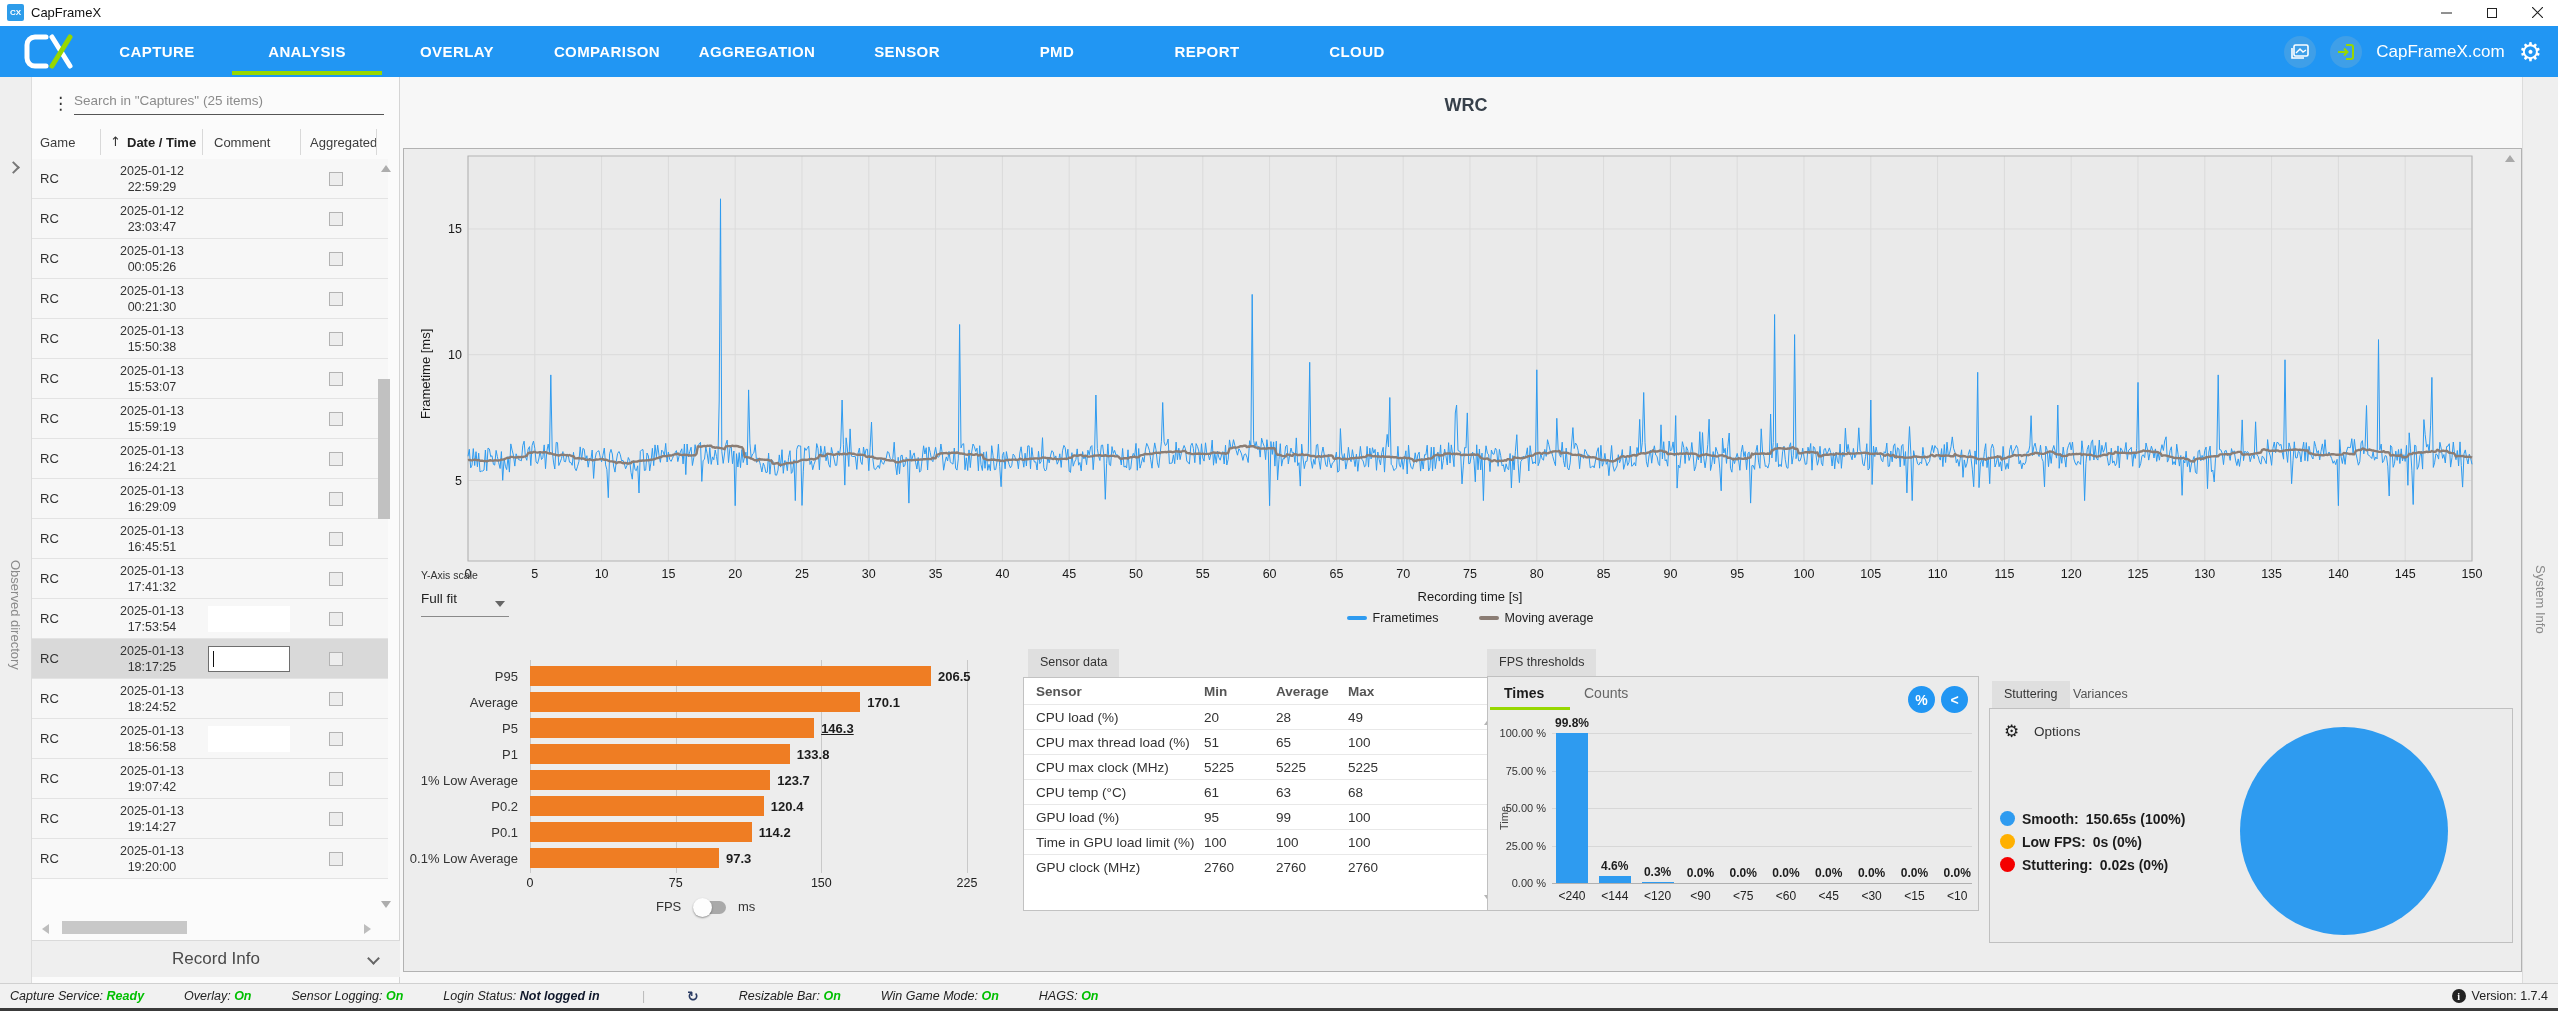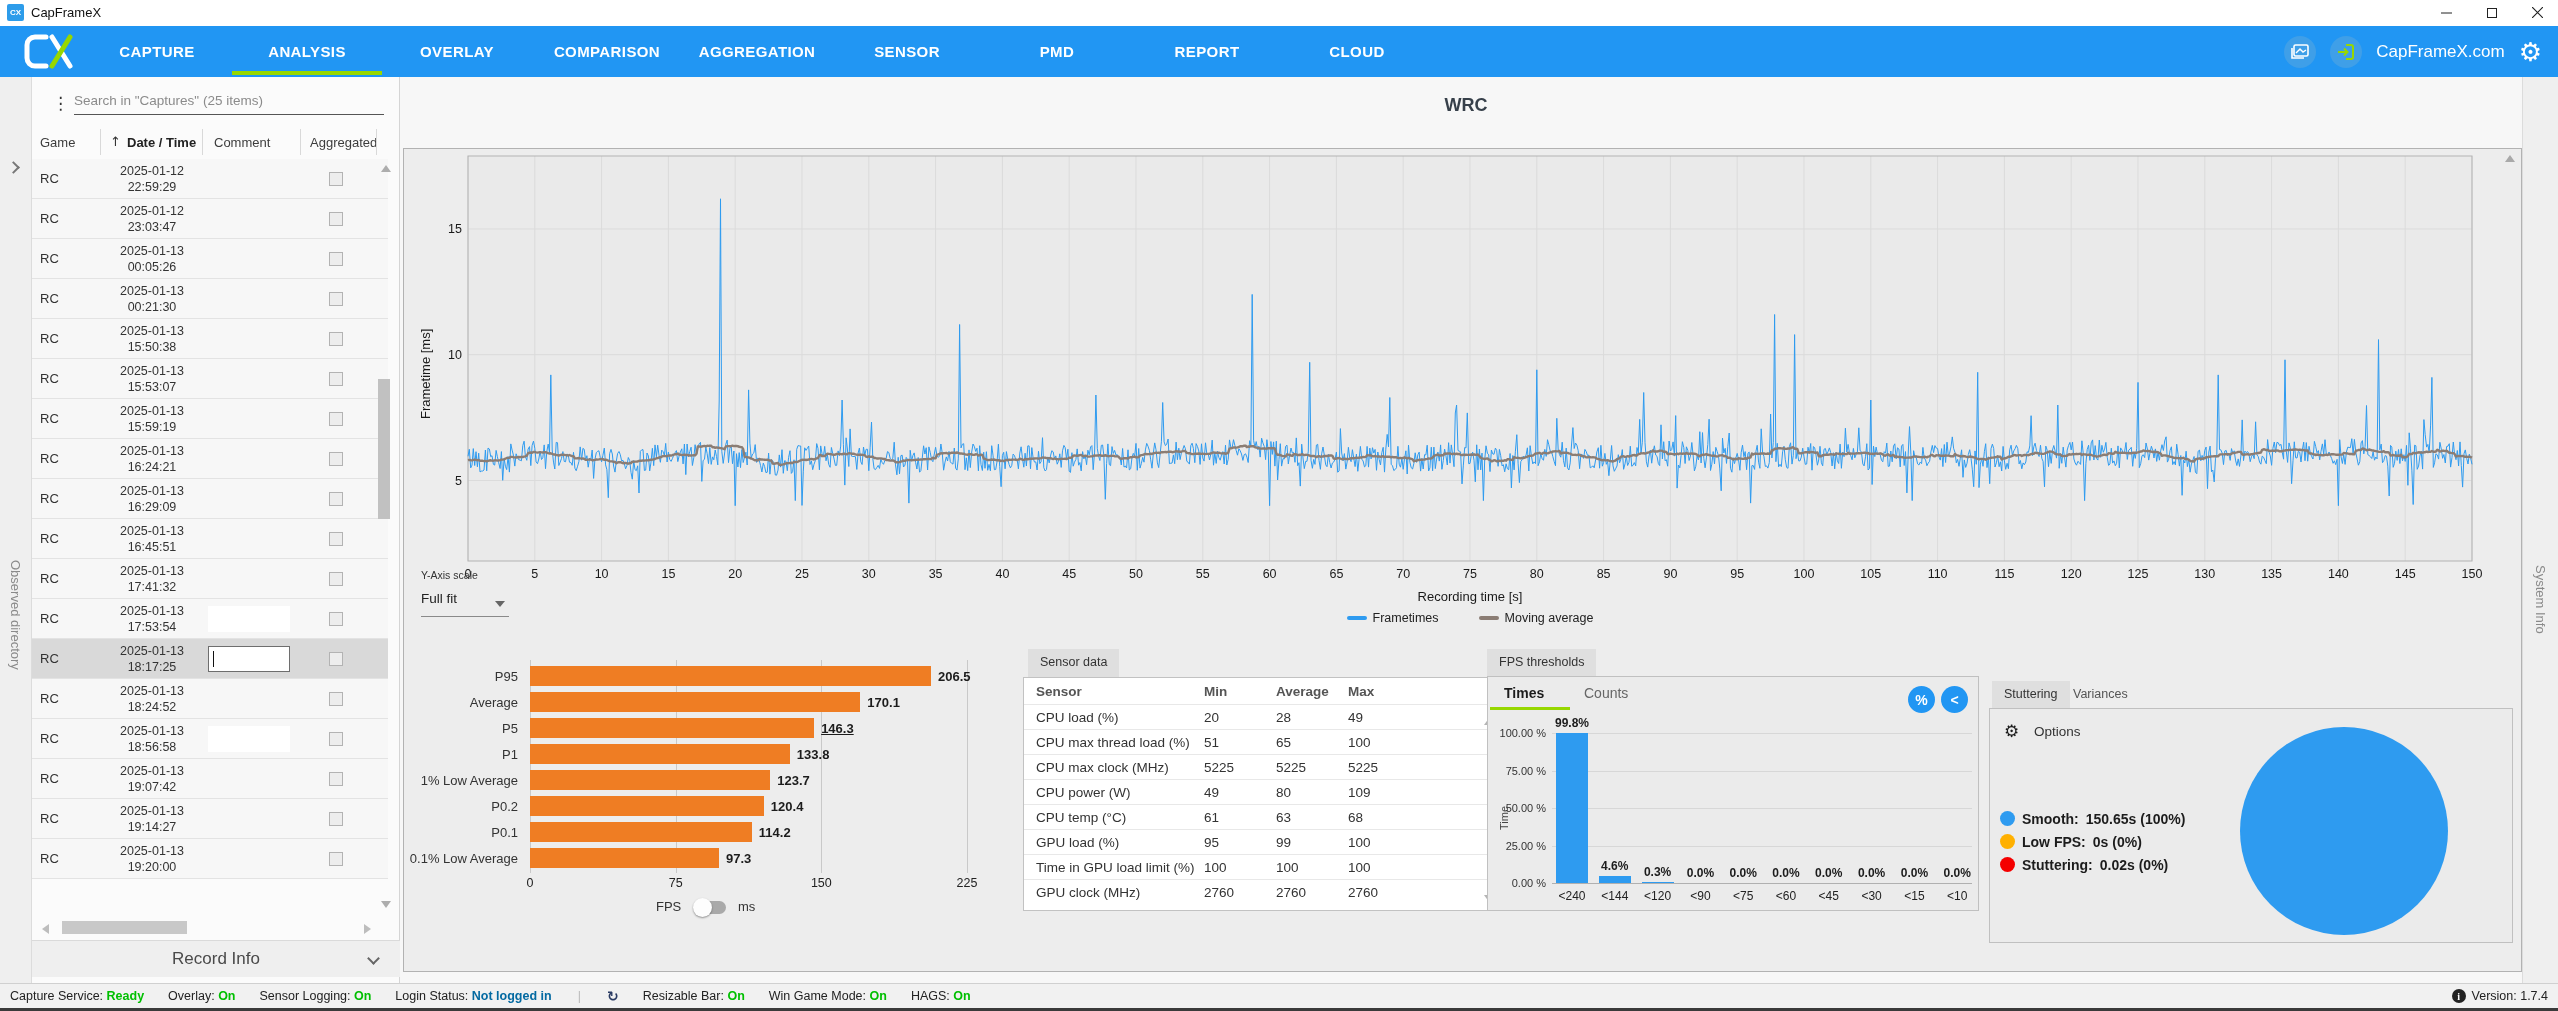--- a/index.html
+++ b/index.html
@@ -135,21 +135,21 @@
 
   
   #footer-row { position:absolute; left:3px; top:852px; width:2119px; height:42px; font-size:12.5px; color:#333; }
 
   
   #right-strip { position:absolute; left:2522px; top:77px; width:36px; height:906px; background:#efefef; border-left:1px solid #dcdcdc; }
   #system-info { position:absolute; left:10px; top:488px; }
 
   
   #statusbar { position:absolute; left:0; top:983px; width:2558px; height:25px; background:#f1f1f1; border-top:1px solid #d0d0d0; display:flex; align-items:center; padding:0 10px; font-size:12.5px; color:#222; }
-  #status-left { display:flex; align-items:center; gap:24px; }
+  #status-left { display:flex; align-items:center; gap:40px;font-style:italic; }
   .status-item { white-space:nowrap; }
   .status-val { font-weight:bold; }
   #status-sep { color:#bbb; margin:0 2px; }
   #rtss-icon { font-size:14px; color:#2a3b63; font-weight:bold; }
   #status-version { margin-left:auto; display:flex; align-items:center; gap:6px; }
   #info-icon { width:14px; height:14px; border-radius:50%; background:#222; color:#fff; font-size:10px; font-weight:bold; display:flex; align-items:center; justify-content:center; font-family:"Liberation Serif",serif; }
   #win-bottom-edge { position:absolute; left:0; top:1008px; width:2558px; height:3px; background:#3a3a3a; }
 </style>
 </head>
 <body>
@@ -583,26 +583,20 @@
                 <td>65</td>
                 <td>100</td>
               </tr>
               <tr>
                 <td class="c0">CPU max clock (MHz)</td>
                 <td>5225</td>
                 <td>5225</td>
                 <td>5225</td>
               </tr>
               <tr>
-                <td class="c0">CPU power (W)</td>
-                <td>49</td>
-                <td>80</td>
-                <td>109</td>
-              </tr>
-              <tr>
                 <td class="c0">CPU temp (°C)</td>
                 <td>61</td>
                 <td>63</td>
                 <td>68</td>
               </tr>
               <tr>
                 <td class="c0">GPU load (%)</td>
                 <td>95</td>
                 <td>99</td>
                 <td>100</td>
@@ -713,21 +707,21 @@
 
 <div id="right-strip">
   <span id="system-info" class="vert-label">System Info</span>
 </div>
 
 <div id="statusbar">
   <div id="status-left">
       <span class="status-item"><span>Capture Service: </span><span class="status-val" style="color: rgb(0, 191, 0);">Ready</span></span>
       <span class="status-item"><span>Overlay: </span><span class="status-val" style="color: rgb(0, 191, 0);">On</span></span>
       <span class="status-item"><span>Sensor Logging: </span><span class="status-val" style="color: rgb(0, 191, 0);">On</span></span>
-      <span class="status-item"><span>Login Status: </span><span class="status-val" style="color: #0369a1;">Not logged in</span></span>
+      <span class="status-item"><span>Login Status: </span><span class="status-val" style="color: #0f172a;">Not logged in</span></span>
       <span id="status-sep">|</span>
       <span class="icon" id="rtss-icon">↻</span>
       <span class="status-item"><span>Resizable Bar: </span><span class="status-val" style="color: rgb(0, 191, 0);">On</span></span>
       <span class="status-item"><span>Win Game Mode: </span><span class="status-val" style="color: rgb(0, 191, 0);">On</span></span>
       <span class="status-item"><span>HAGS: </span><span class="status-val" style="color: rgb(0, 191, 0);">On</span></span>
     </div>
   <div id="status-version">
     <span id="info-icon">i</span>
     <span>Version: 1.7.4</span>
   </div>

